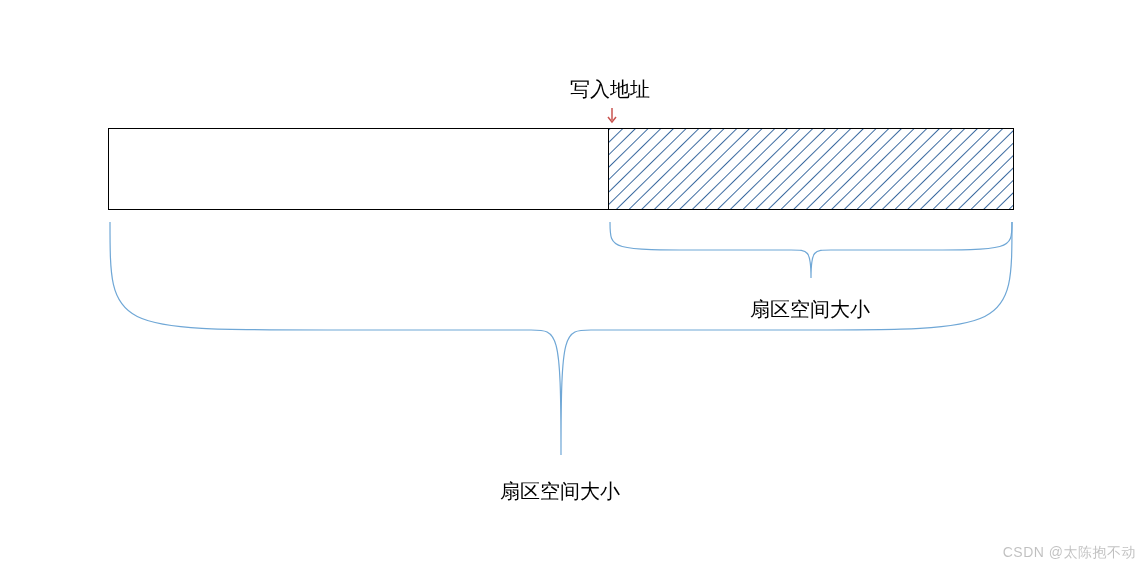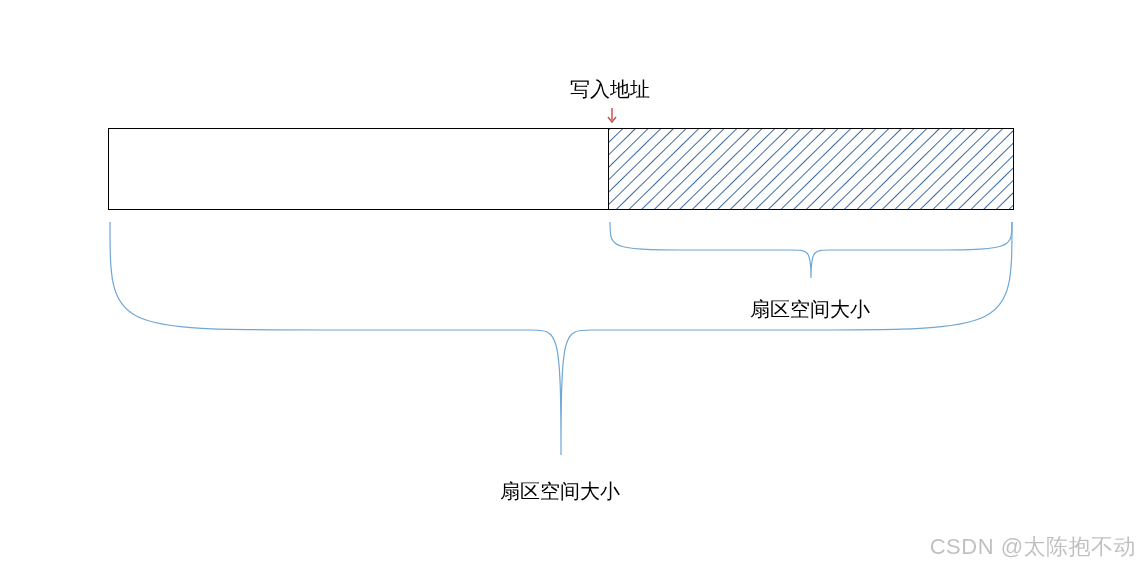--- a/index.html
+++ b/index.html
@@ -86,21 +86,21 @@
       top: 470px;
       left: 500px;
       font-size: 20px;
       color: #000;
     }
     .watermark {
       position: absolute;
       right: 10px;
       bottom: 8px;
       color: rgba(0,0,0,0.25);
-      font-size: 22px;
+      font-size: 14px;
       letter-spacing: 0.5px;
     }
   </style>
 </head>
 <body>
 
 <div class="diagram-container">
 
   <div class="write-addr-label">写入地址</div>
 

